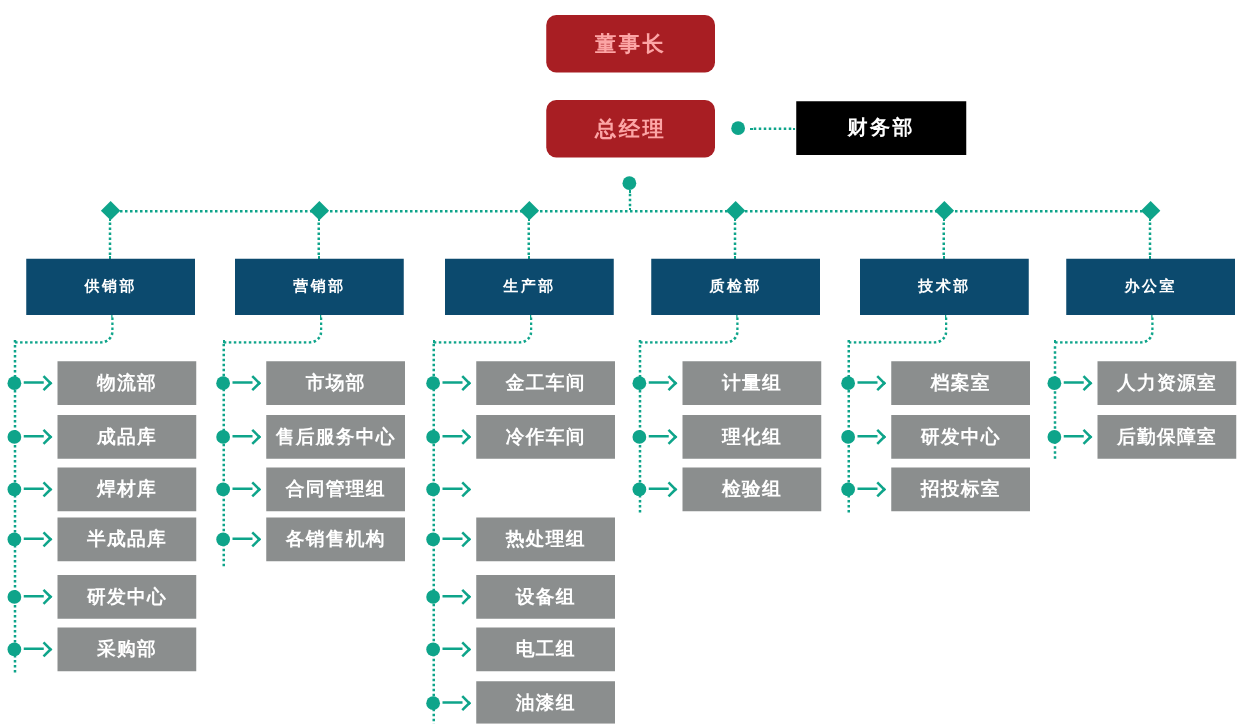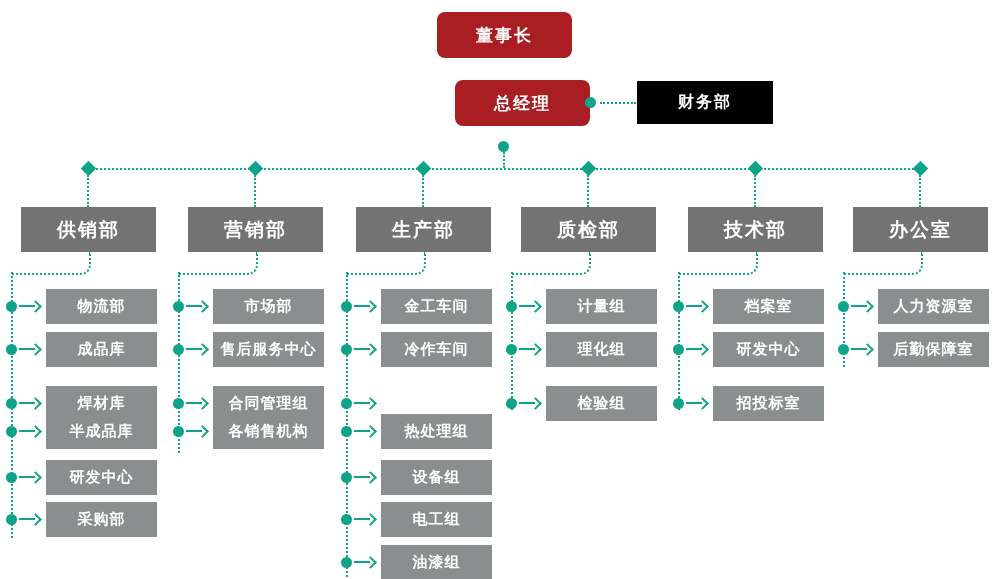--- a/index.html
+++ b/index.html
@@ -4,57 +4,57 @@
 <style>
   html,body{margin:0;padding:0;background:#ffffff;}
   #stage{
     position:relative;width:1000px;height:579px;background:#ffffff;
     overflow:hidden;
     font-family:"Liberation Sans","DejaVu Sans",sans-serif;
   }
   
   .redbox{
     position:absolute;width:135px;height:46px;background:#A81E23;
-    border-radius:8px;color:#ffffff;font-size:17px;font-weight:bold;
+    border-radius:8px;color:#fca5a5;font-size:17px;font-weight:bold;
     letter-spacing:2px;display:flex;align-items:center;justify-content:center;
   }
   #chairman{left:437px;top:12px;}
-  #gm{left:455px;top:80px;}
+  #gm{left:437px;top:80px;}
   .tealbox{
     position:absolute;background:#000000;color:#fff;font-size:16px;
     font-weight:bold;letter-spacing:2px;display:flex;align-items:center;justify-content:center;
   }
   #finance{left:637px;top:81px;width:136px;height:43px;}
   
   .tdot{position:absolute;width:11px;height:11px;border-radius:50%;background:#0EA48A;}
   #fin-dot{left:585px;top:97px;}
   #fin-line{position:absolute;left:600px;top:102px;width:36px;height:0;border-top:2px dotted #0EA48A;}
   #gm-dot{left:498px;top:141px;}
   #gm-stub{position:absolute;left:503px;top:152px;width:0;height:16px;border-left:2px dotted #0EA48A;}
   #main-line{position:absolute;left:89px;top:168px;width:833px;height:0;border-top:2px dotted #0EA48A;}
   
   .col{position:absolute;top:162px;width:146px;}
   .c0{left:12px;}.c1{left:179px;}.c2{left:347px;}.c3{left:512px;}.c4{left:679px;}.c5{left:844px;}
   .diamond{position:absolute;left:71px;top:1px;width:11px;height:11px;background:#0EA48A;transform:rotate(45deg);}
   .drop{position:absolute;left:75px;top:13px;width:0;height:32px;border-left:2px dotted #0EA48A;}
   .dept{
-    position:absolute;left:9px;top:45px;width:135px;height:45px;background:#737373;
-    color:#fff;font-size:19px;font-weight:bold;letter-spacing:2px;
+    position:absolute;left:9px;top:45px;width:135px;height:45px;background:#0c4a6e;
+    color:#fff;font-size:12px;font-weight:bold;letter-spacing:2px;
     display:flex;align-items:center;justify-content:center;
   }
   .elbow{
     position:absolute;left:0;top:90px;width:77px;height:21px;
     border-right:2px dotted #0EA48A;border-bottom:2px dotted #0EA48A;
     border-bottom-right-radius:10px;
   }
   .rail{position:absolute;left:-1px;top:110px;width:0;border-left:2px dotted #0EA48A;}
   .n2{height:95px;}.n3{height:138px;}.n4{height:181px;}.n6{height:266px;}.n7{height:309px;}
   
   .item{position:absolute;left:0;width:145px;height:35px;}
-  .r0{top:127px;}.r1{top:170px;}.r2{top:224px;}.r3{top:252px;}.r4{top:298px;}.r5{top:340px;}.r6{top:383px;}
+  .r0{top:127px;}.r1{top:170px;}.r2{top:212px;}.r3{top:252px;}.r4{top:298px;}.r5{top:340px;}.r6{top:383px;}
   .dot{position:absolute;left:-6px;top:12px;width:11px;height:11px;border-radius:50%;background:#0EA48A;}
   .shaft{position:absolute;left:7px;top:16px;width:16px;height:2px;background:#0EA48A;}
   .head{position:absolute;left:19px;top:13px;width:7px;height:7px;border-top:2px solid #0EA48A;border-right:2px solid #0EA48A;transform:rotate(45deg);}
   .ibox{
     position:absolute;left:34px;top:0;width:111px;height:35px;background:#8B8E8E;
     color:#fff;font-size:15px;font-weight:bold;letter-spacing:1px;
     display:flex;align-items:center;justify-content:center;
   }
 </style>
 </head>

